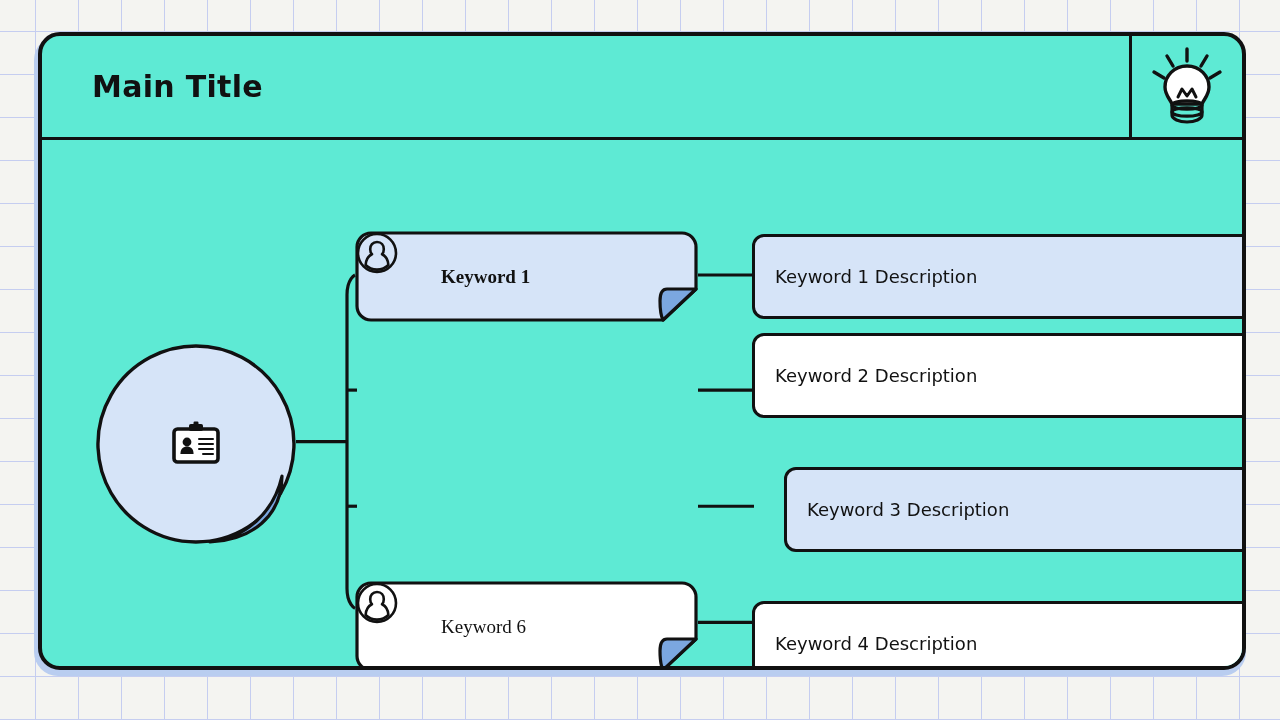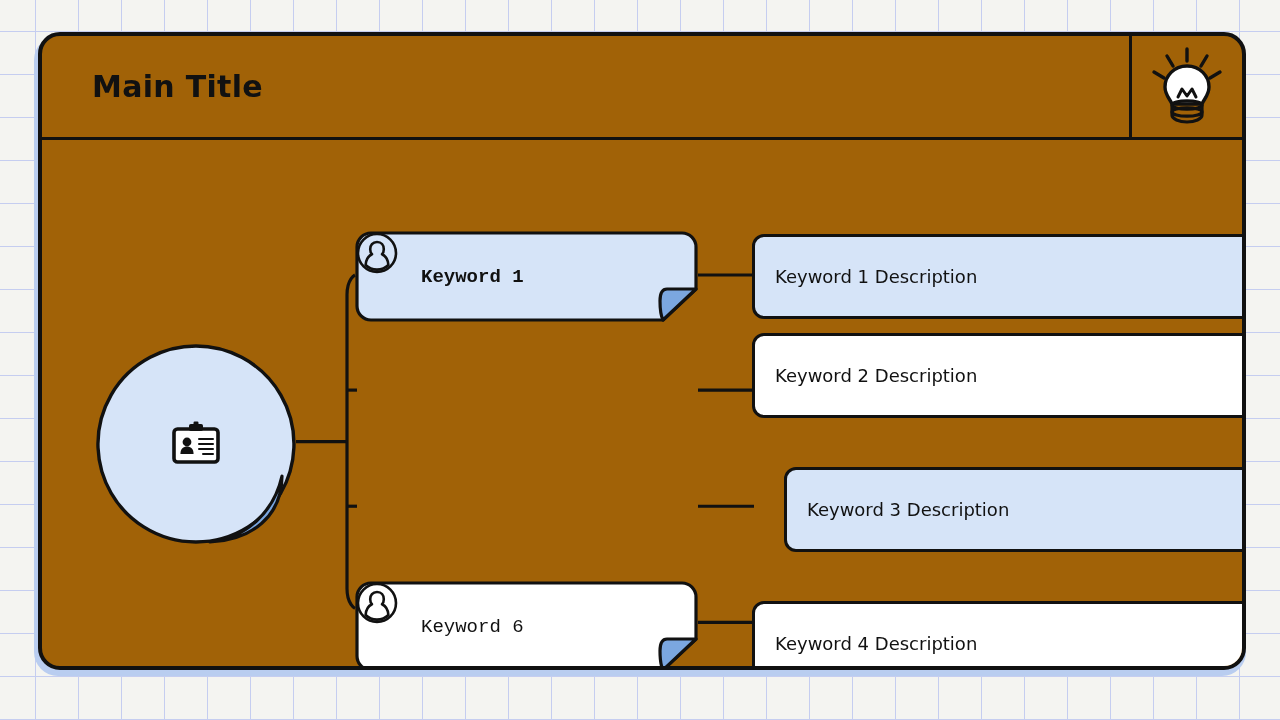--- a/index.html
+++ b/index.html
@@ -30,21 +30,21 @@
     border-radius: 24px;
     background: #b9cdf0;
   }
   #panel {
     position: absolute;
     left: 38px;
     top: 32px;
     width: 1208px;
     height: 638px;
     border-radius: 22px;
-    background: #a16207;
+    background: #5eead4;
     border: 4px solid #111111;
     box-sizing: border-box;
     overflow: hidden;
   }
 
   
   #header {
     position: absolute;
     left: 0;
     top: 0;
@@ -142,23 +142,24 @@
     align-items: center;
     padding-left: 22px;
     box-sizing: border-box;
   }
   .kw-person-icon {
     width: 44px;
     height: 44px;
     flex: none;
   }
   .kw-label {
+    margin-left: 20px;
     font-size: 19px;
     color: #111111;
-    font-family: Liberation Mono, monospace;
+    font-family: Liberation Serif, serif;
   }
   .kw-card.filled .kw-label { font-weight: bold; }
 
   
   .desc-box {
     position: absolute;
     left: 710px;
     width: 532px;
     height: 85px;
     border: 3px solid #111111;

